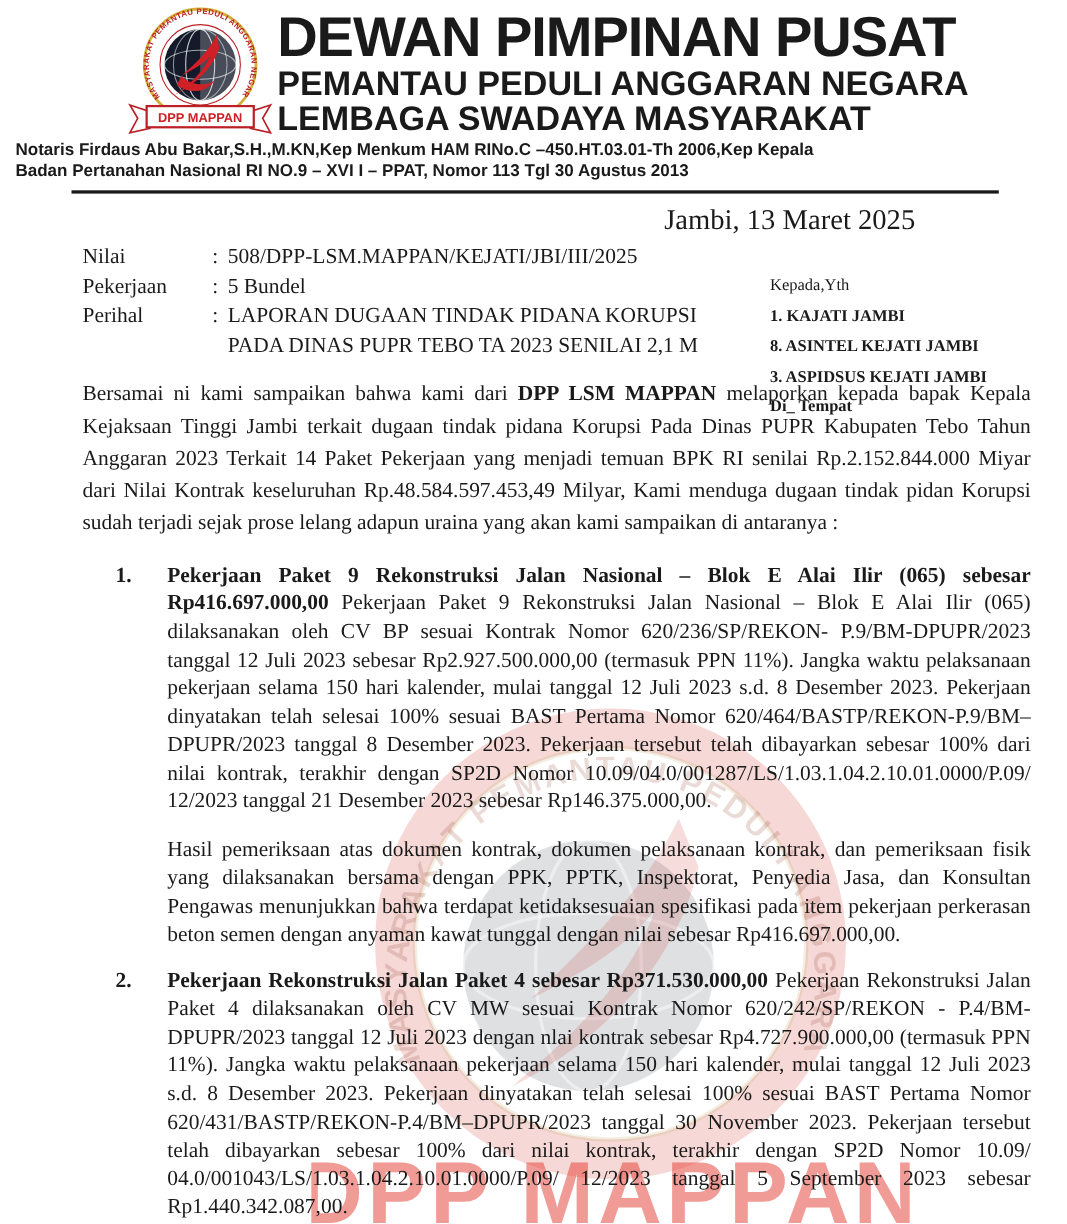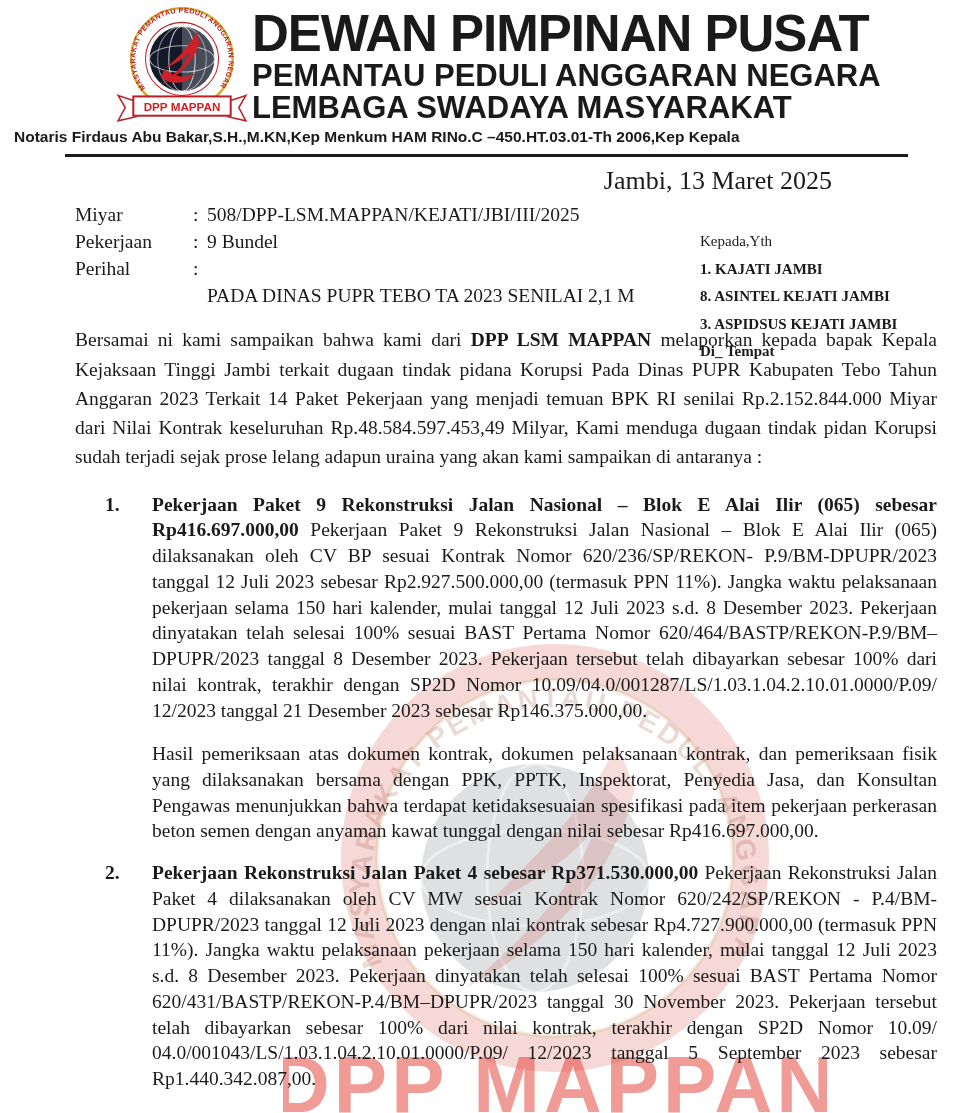--- a/index.html
+++ b/index.html
@@ -89,44 +89,45 @@
         <text x="69" y="103" text-anchor="middle" font-size="11.5" font-weight="bold" fill="#cf2027" font-family="Liberation Sans, sans-serif">DPP MAPPAN</text>
       </svg>
     </div>
     <div class="lh-text">
       <div class="lh-title">DEWAN PIMPINAN PUSAT</div>
       <div class="lh-sub">PEMANTAU PEDULI ANGGARAN NEGARA</div>
       <div class="lh-sub">LEMBAGA SWADAYA MASYARAKAT</div>
     </div>
     <div class="lh-notary">
       <div>Notaris Firdaus Abu Bakar,S.H.,M.KN,Kep Menkum HAM RINo.C –450.HT.03.01-Th 2006,Kep Kepala</div>
+      <div>Badan Pertanahan Nasional RI NO.9 – XVI I – PPAT, Nomor 113 Tgl 30 Agustus 2013</div>
     </div>
     <hr class="rule">
   </div>
 
   <div class="content">
 
     <div class="date-line">Jambi, 13 Maret 2025</div>
 
     <div class="meta-block">
       <div class="meta-row">
-        <span class="meta-label">Miyar</span>
+        <span class="meta-label">Nilai</span>
         <span class="meta-colon">:</span>
         <span class="meta-value">508/DPP-LSM.MAPPAN/KEJATI/JBI/III/2025</span>
       </div>
       <div class="meta-row">
         <span class="meta-label">Pekerjaan</span>
         <span class="meta-colon">:</span>
-        <span class="meta-value">9 Bundel</span>
+        <span class="meta-value">5 Bundel</span>
       </div>
       <div class="meta-row">
         <span class="meta-label">Perihal</span>
         <span class="meta-colon">:</span>
         <span class="meta-value">
-          <br>
+          <span>LAPORAN DUGAAN TINDAK PIDANA KORUPSI</span><br>
           <span>PADA DINAS PUPR TEBO TA 2023 SENILAI 2,1 M</span>
         </span>
       </div>
 
       <div class="recipients">
         <div>Kepada,Yth</div>
         <div class="bold">1. KAJATI JAMBI</div>
         <div class="bold">8. ASINTEL KEJATI JAMBI</div>
         <div class="bold">3. ASPIDSUS KEJATI JAMBI</div>
         <div class="bold">Di_ Tempat</div>

